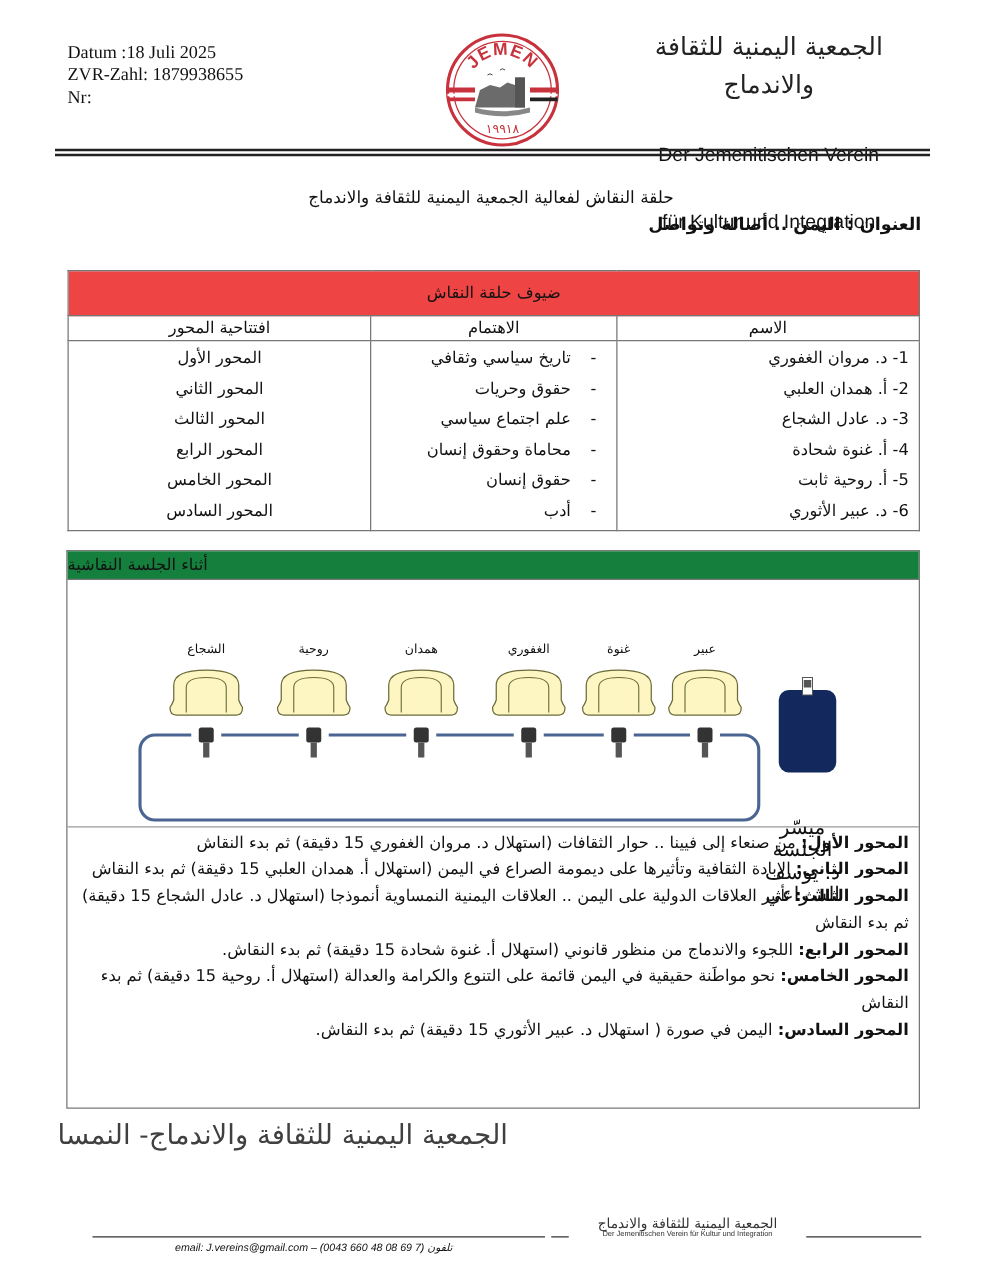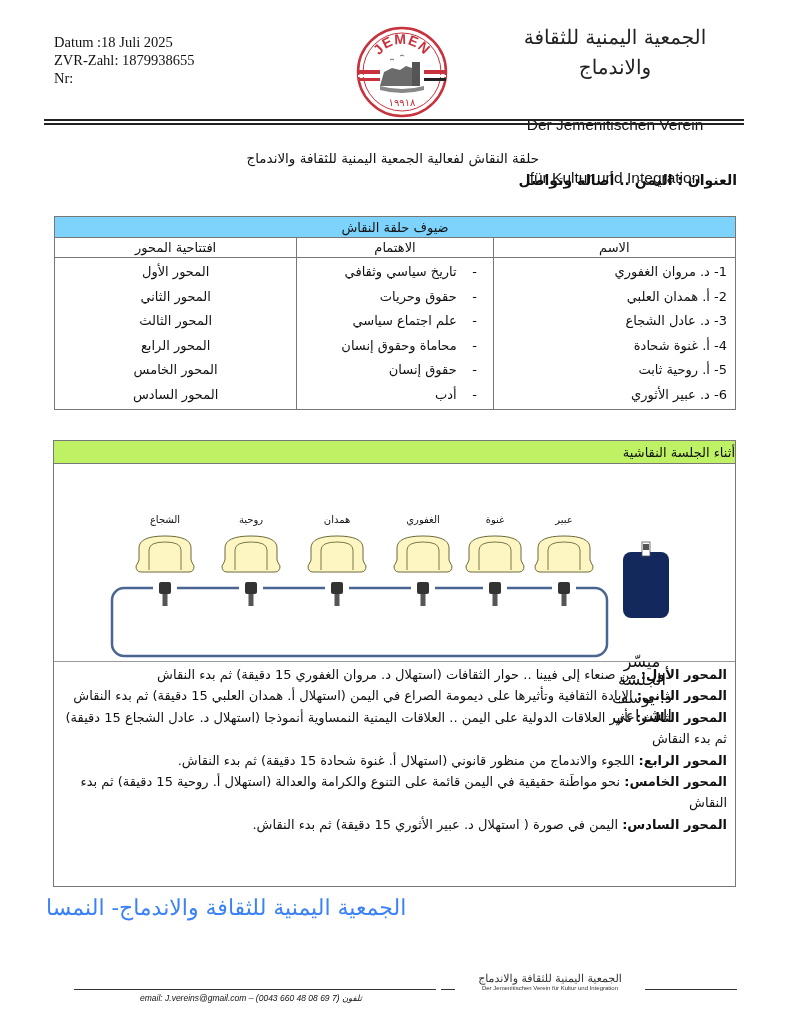--- a/index.html
+++ b/index.html
@@ -14,41 +14,41 @@
   .header-right .ar { font-family: "DejaVu Serif", serif; font-size: 20px; direction: rtl; color: #222; line-height: 30px; }
   .header-right .de { font-family: "Liberation Sans", sans-serif; font-size: 15.5px; line-height: 21px; color: #111; margin-top: 32px; }
 
   .double-rule { position: absolute; left: 44px; top: 119px; width: 700px; height: 6px; border-top: 2px solid #222; border-bottom: 2px solid #222; }
 
   .event-title { position: absolute; right: 246px; top: 150px; direction: rtl; font-size: 13.5px; }
   .event-subtitle { position: absolute; right: 48px; top: 172px; direction: rtl; font-size: 14px; font-weight: bold; }
 
   table.guests { position: absolute; left: 54px; top: 216px; width: 682px; border-collapse: collapse; direction: rtl; font-size: 13px; }
   table.guests td, table.guests th { border: 1px solid #777; }
-  table.guests .band { background: #7dd3fc; text-align: center; font-weight: normal; height: 21px; font-size: 13px; }
+  table.guests .band { background: #ef4444; text-align: center; font-weight: normal; height: 36px; font-size: 13px; }
   table.guests .colhead td { text-align: center; height: 20px; }
   table.guests .body td { vertical-align: top; padding: 2px 0; }
   .gline { height: 24.5px; line-height: 24.5px; white-space: nowrap; }
   .col-name .gline { padding-right: 8px; }
   .col-int .gline { padding-right: 12px; }
   .col-int .dash { display: inline-block; width: 30px; text-align: center; }
   .col-ax .gline { text-align: center; }
 
   .session { position: absolute; left: 53px; top: 440px; width: 683px; height: 447px; border: 1px solid #777; }
-  .session .band { background: #bef264; height: 23px; border-bottom: 1px solid #777; text-align: right; direction: rtl; font-size: 13px; line-height: 23px; }
+  .session .band { background: #15803d; height: 23px; border-bottom: 1px solid #777; text-align: left; direction: rtl; font-size: 13px; line-height: 23px; }
   .session .sub { height: 24px; border-bottom: 1px solid #999; direction: rtl; padding-right: 8px; font-size: 13px; line-height: 23px; }
   .diagram { position: relative; height: 198px; border-bottom: 1px solid #999; }
   .diagram svg { position: absolute; left: 0; top: 0; }
   .seat-label { position: absolute; font-size: 10px; direction: rtl; text-align: center; width: 60px; color: #111; }
   .moderator-label { position: absolute; left: 548px; top: 150px; width: 80px; text-align: center; direction: rtl; font-size: 16px; line-height: 18px; margin-top: 39px; }
 
   .axes-text { direction: rtl; padding: 2px 8px 0 8px; font-size: 13px; line-height: 21.4px; }
   .axes-text p b { font-weight: bold; }
 
-  .signature { position: absolute; left: 46px; top: 895px; font-family: "DejaVu Serif", serif; font-size: 22px; direction: rtl; color: #3b82f6; letter-spacing: -0.5px; }
+  .signature { position: absolute; left: 46px; top: 895px; font-family: "DejaVu Serif", serif; font-size: 22px; direction: rtl; color: #404040; letter-spacing: -0.5px; }
 
   .footer-line-left { position: absolute; left: 74px; top: 989px; width: 362px; border-top: 1px solid #333; }
   .footer-line-right { position: absolute; left: 645px; top: 989px; width: 92px; border-top: 1px solid #333; }
   .footer-line-mid { position: absolute; left: 441px; top: 989px; width: 14px; border-top: 1px solid #333; }
   .footer-contact { position: absolute; left: 140px; top: 993px; font-family: "Liberation Sans", sans-serif; font-size: 8.5px; color: #111; white-space: nowrap; font-style: italic; }
   .footer-brand { position: absolute; left: 460px; top: 972px; width: 180px; text-align: center; }
   .footer-brand .ar { font-family: "DejaVu Serif", serif; font-size: 11px; direction: rtl; color: #333; }
   .footer-brand .de { font-family: "Liberation Sans", sans-serif; font-size: 6px; color: #333; }
 </style>
 </head>

